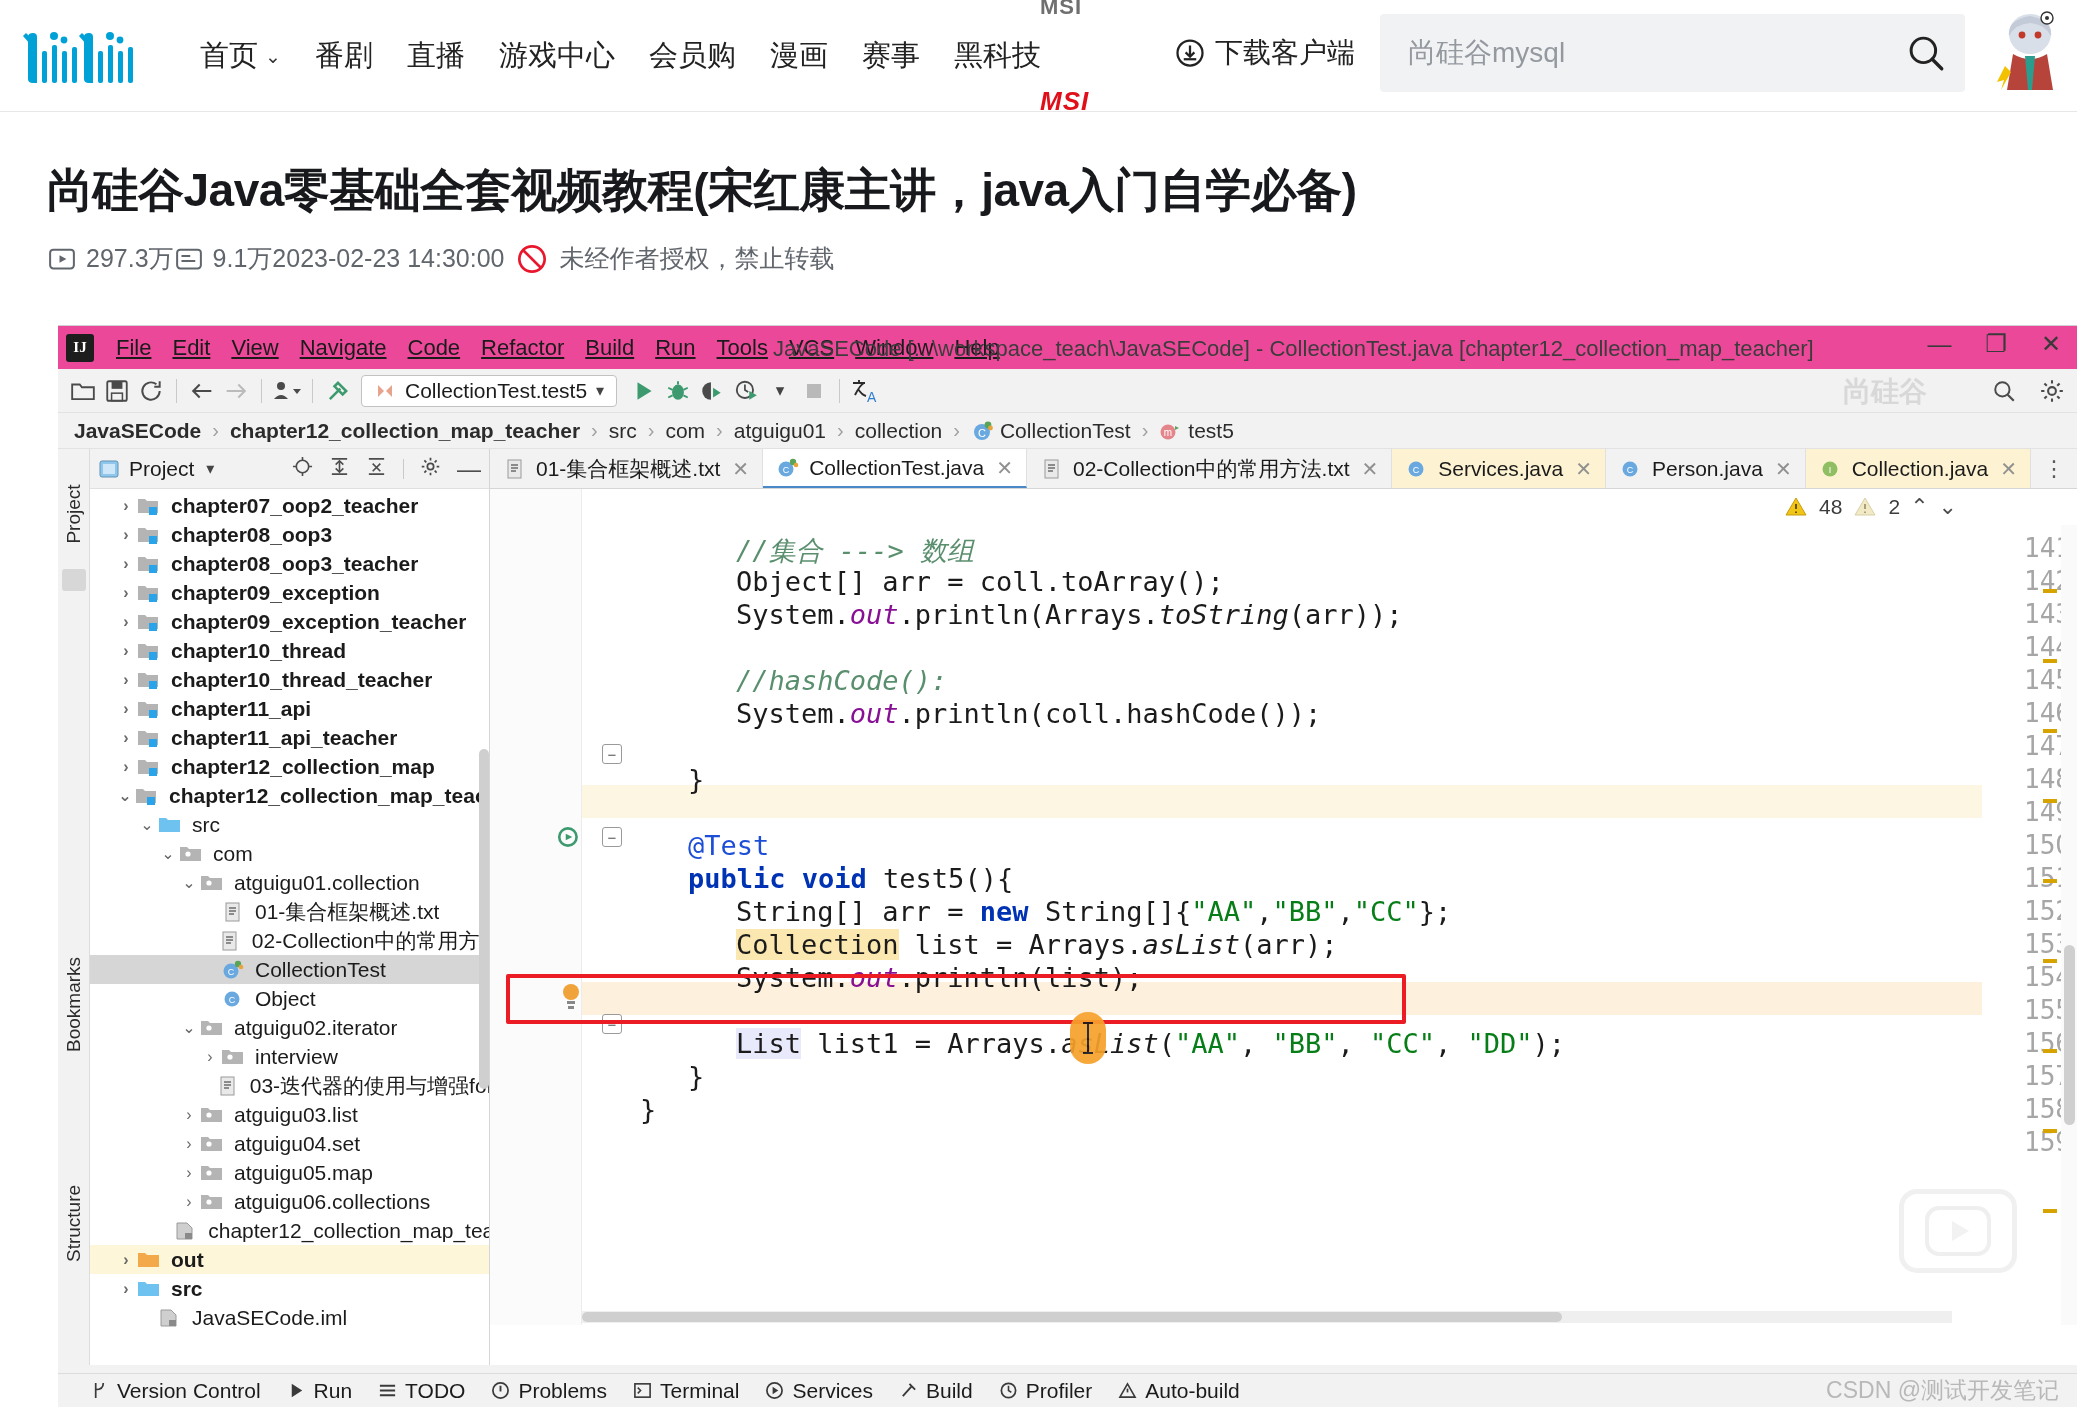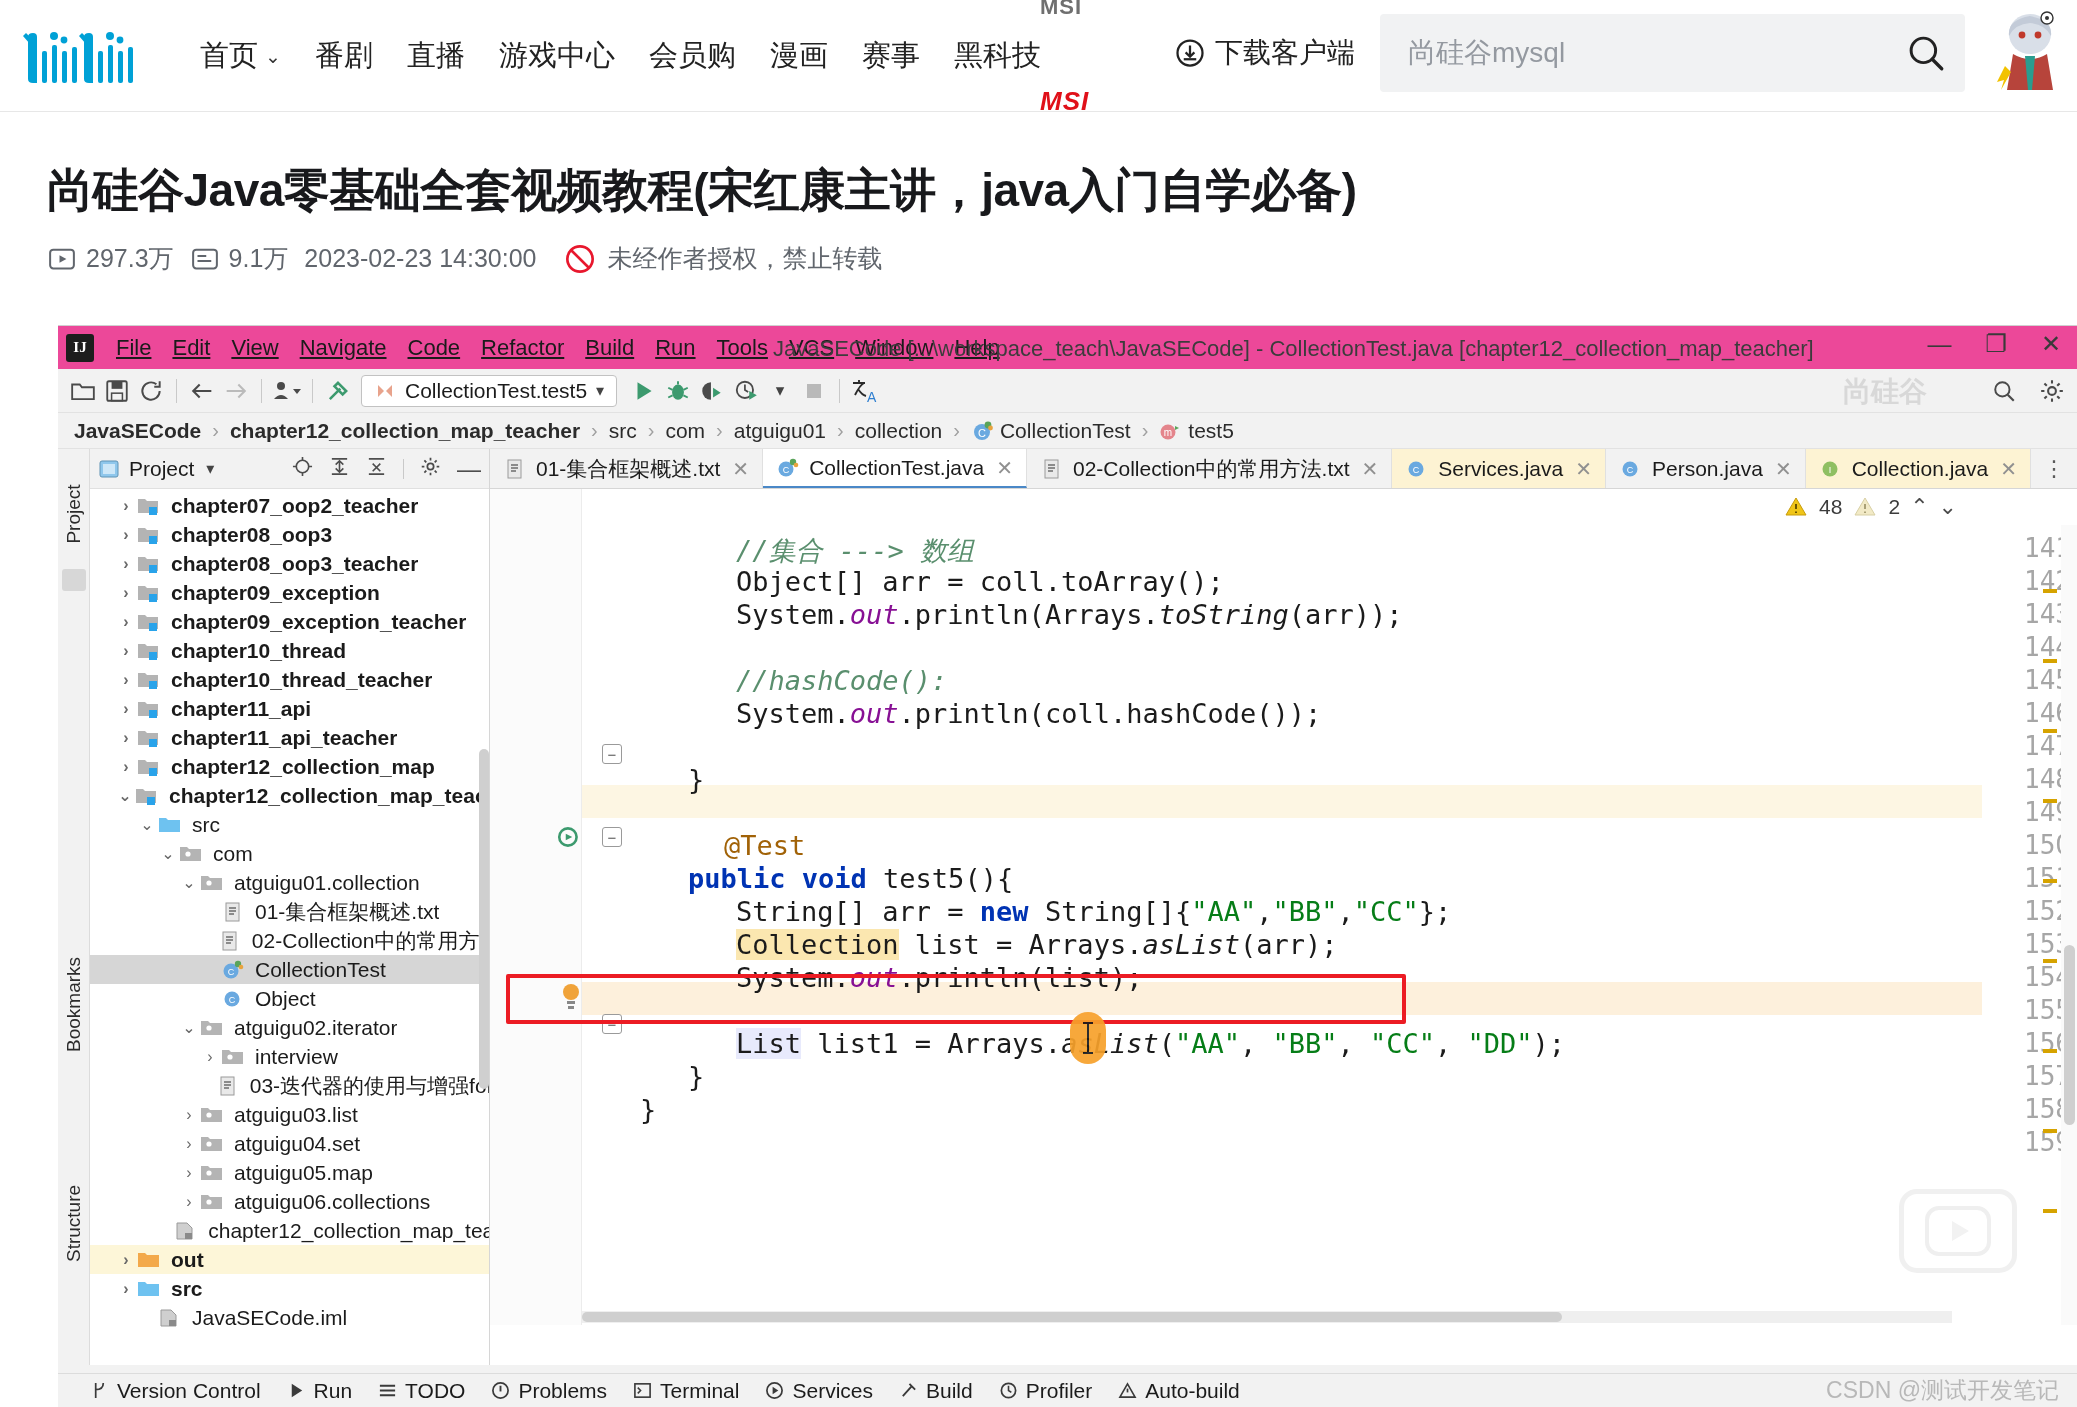--- a/index.html
+++ b/index.html
@@ -52,21 +52,21 @@
   }
 
   
   .vid-title {
     position:absolute; left:47px; top:160px;
     font-size:46px; font-weight:bold; color:#18191c; white-space:nowrap;
     letter-spacing:-0.5px;
   }
   .vid-meta {
     position:absolute; left:47px; top:242px;
-    display:flex; align-items:center; gap:16px;
+    display:flex; align-items:center; 
     font-size:25px; color:#61666d; white-space:nowrap;
   }
   .vid-meta .mi { display:flex; align-items:center; gap:9px; }
   .vid-meta .ban { color:#61666d; display:flex; align-items:center; gap:11px; margin-left:12px;}
 
   
   .ide {
     position:absolute; left:58px; top:325px; width:2019px; height:1082px;
     background:#f2f2f2; border-top:1px solid #d0d0d0;
     font-family:"Liberation Sans","DejaVu Sans",sans-serif;
@@ -190,21 +190,21 @@
   }
   .codeline {
     position:absolute; left:150px; font-size:27px; white-space:pre;
     font-family:"DejaVu Sans Mono","Liberation Mono",monospace; color:#1b1b1b;
   }
   .kw { color:#0033b3; font-weight:bold; }
   .cm { color:#5a8f6e; font-style:italic; }
   .st { color:#067d17; }
   .it { color:#1b1b1b; font-style:italic; }
   .fld { color:#871094; font-style:italic; }
-  .ann { color:#a16207;margin-left:36px; }
+  .ann { color:#1d4ed8; }
   .hlbox { background:#fbe7b0; }
   .hlblue { background:#e8eafc; }
   .rowhl {
     position:absolute; left:92px; width:1400px; height:33px; background:#fdf6e3;
   }
   .redbox {
     position:absolute; border:4px solid #ec1c24; border-radius:2px;
   }
   .cursor-ibeam {
     position:absolute; width:36px; height:52px; background:#f7a12b; border-radius:18px;

